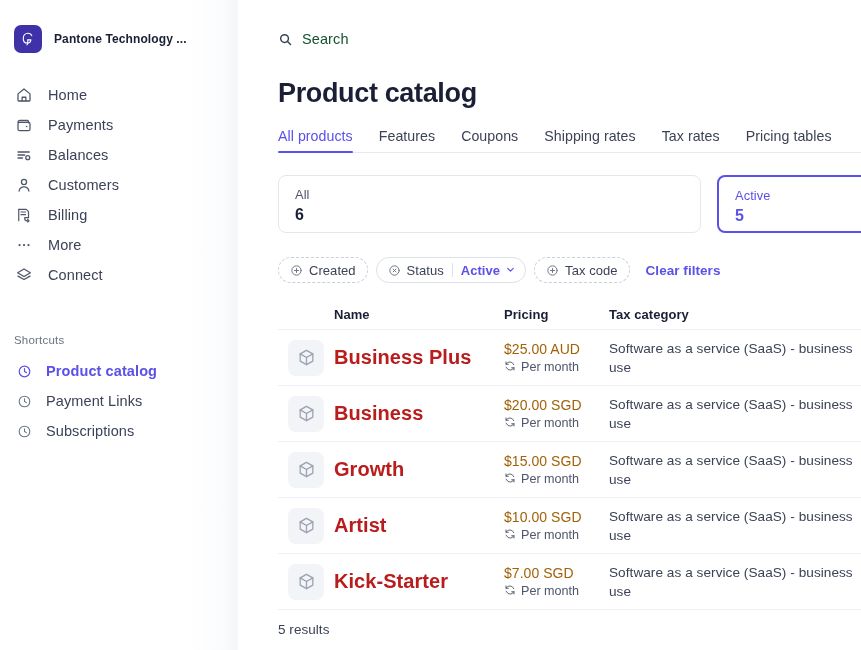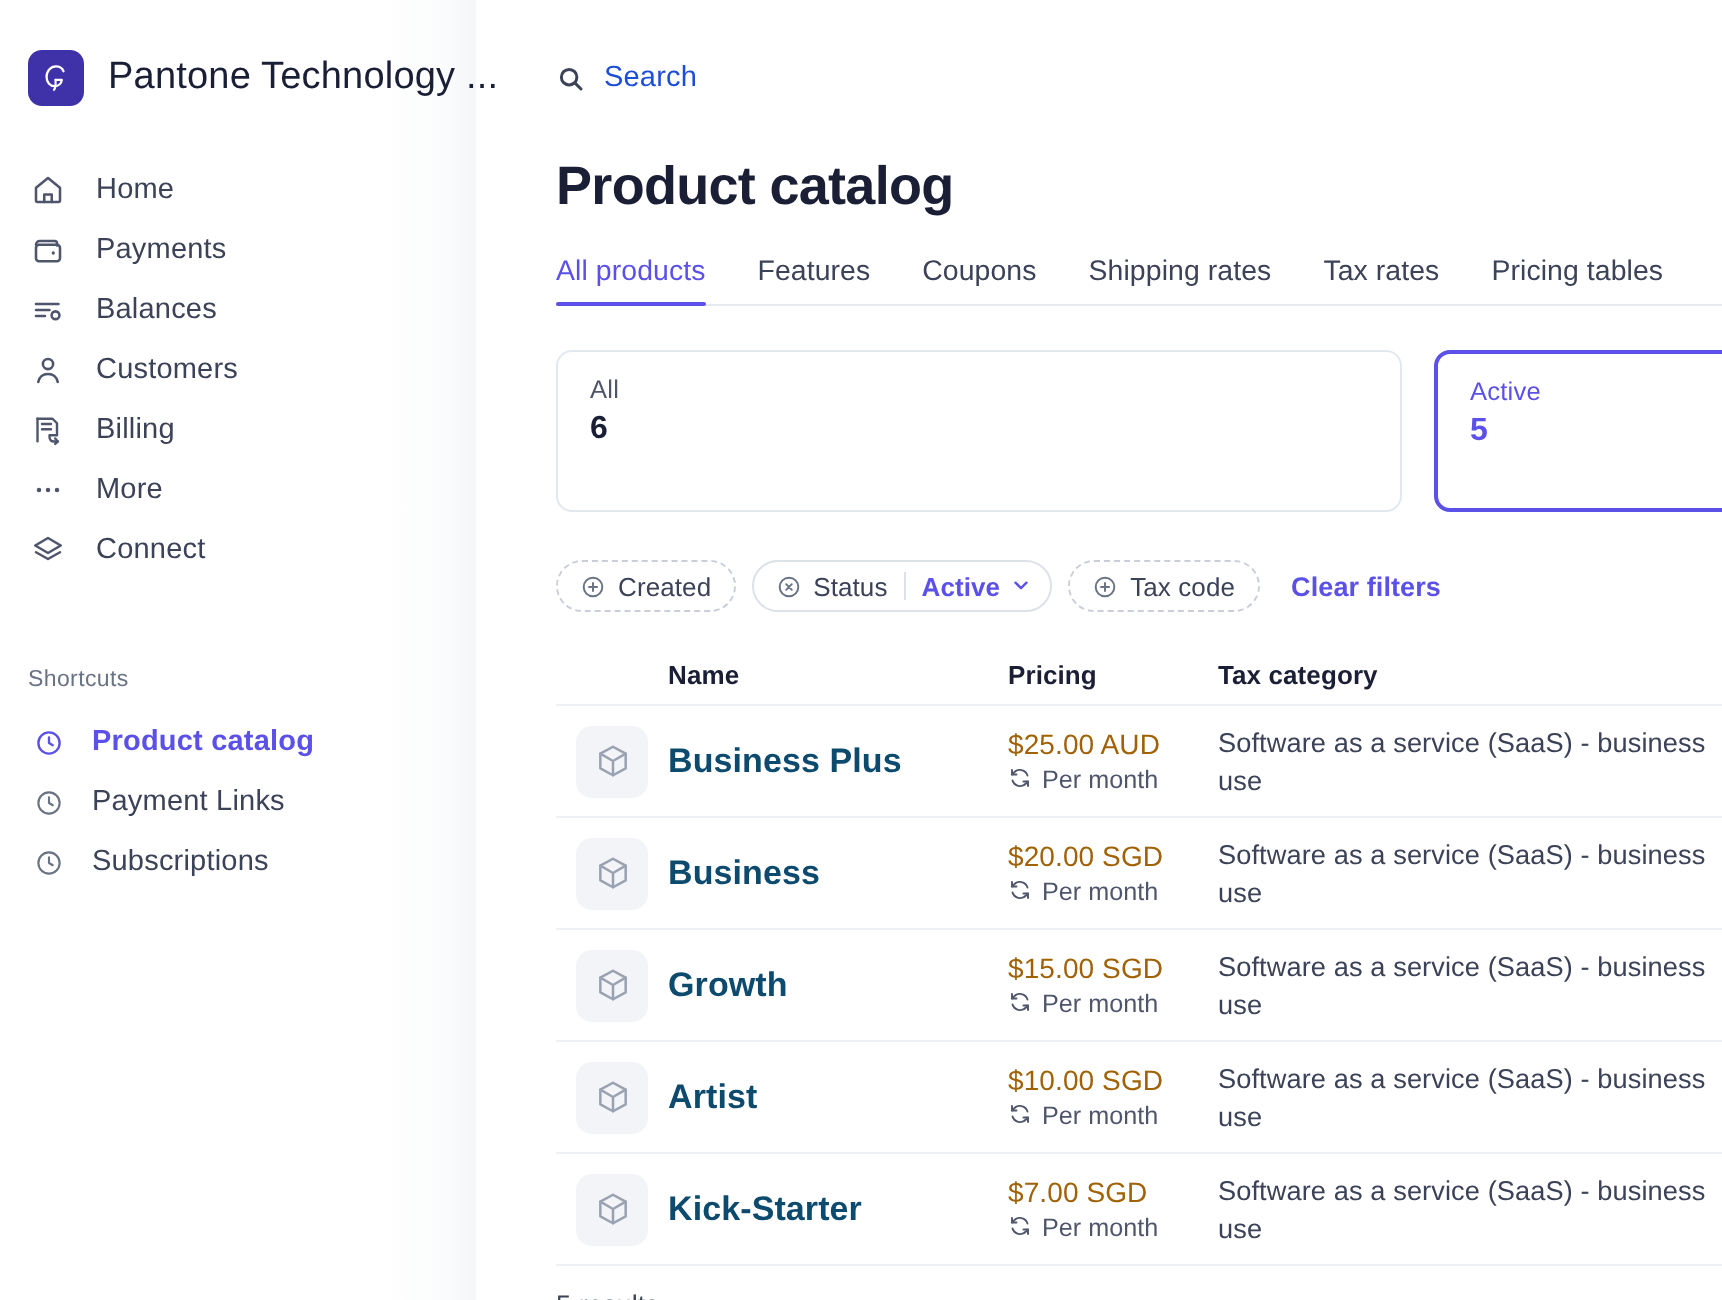--- a/index.html
+++ b/index.html
@@ -31,21 +31,21 @@
     padding: 16px 0 0 14px; height: 62px;
   }
   .brand-logo {
     width: 28px; height: 28px; border-radius: 7px;
     background: #3f32a8;
     display: flex; align-items: center; justify-content: center;
     flex: 0 0 28px;
   }
   .brand-logo svg { display: block; }
   .brand-name {
-    font-size: 19px; font-weight: 400; color: #1a1f36;
+    font-size: 12px; font-weight: 700; color: #1a1f36;
     letter-spacing: .1px; white-space: nowrap;
   }
 
   .nav { margin-top: 18px; }
   .nav-item {
     display: flex; align-items: center; gap: 14px;
     height: 30px; padding-left: 14px; cursor: pointer;
     color: #3c4257;
   }
   .nav-icon { width: 20px; height: 20px; flex: 0 0 20px; display:flex; align-items:center; justify-content:center; color: #4f566b; }
@@ -69,21 +69,21 @@
   
   .main {
     flex: 1; height: 650px; position: relative; overflow: hidden;
     padding-left: 40px;
   }
   .searchbar {
     display: flex; align-items: center; gap: 9px;
     height: 60px; padding-top: 18px;
   }
   .search-icon { color: #3c4257; display: flex; align-items: center; }
-  .search-ph { font-size: 14.5px; color: #1d4ed8; letter-spacing: .1px; }
+  .search-ph { font-size: 14.5px; color: #14532d; letter-spacing: .1px; }
 
   .page-title {
     font-size: 27px; font-weight: 700; color: #1a1f36;
     letter-spacing: -.35px; margin-top: 18px;
   }
 
   .tabs { display: flex; align-items: flex-end; gap: 26px; margin-top: 19px; position: relative; }
   .tabs::after {
     content:""; position:absolute; left:0; right:-40px; bottom:0; height:1px; background:#e6e9ee;
   }
@@ -92,21 +92,21 @@
     cursor: pointer; white-space: nowrap; position: relative; z-index: 2;
     letter-spacing: .05px;
   }
   .tab.active { color: #5b50e8; font-weight: 400; }
   .tab.active::after {
     content:""; position:absolute; left:0; right:0; bottom:0; height:2px; background:#5b50e8; border-radius: 2px;
   }
 
   .stat-row { display: flex; gap: 16px; margin-top: 22px; }
   .stat-card {
-    width: 423px; min-width: 423px; height: 81px;
+    width: 423px; min-width: 423px; height: 58px;
     border: 1px solid #e3e8ee; border-radius: 8px;
     padding: 11px 16px;
   }
   .stat-card.selected { border: 2px solid #5b50e8; }
   .stat-label { font-size: 12.8px; color: #4f566b; letter-spacing: .1px; }
   .stat-value { font-size: 16px; font-weight: 700; color: #1a1f36; margin-top: 4px; }
   .stat-card.selected .stat-label { color: #5b50e8; }
   .stat-card.selected .stat-value { color: #5b50e8; }
 
   .filters { display: flex; align-items: center; gap: 8px; margin-top: 24px; }
@@ -136,21 +136,21 @@
   .col-tax { flex: 1; }
   .trow {
     display: flex; align-items: center; min-height: 56px;
     border-top: 1px solid #edf0f4; cursor: pointer;
   }
   .prod-ico {
     width: 36px; height: 36px; border-radius: 8px; background: #f3f4f7;
     display: flex; align-items: center; justify-content: center; color: #9aa2b1;
     margin-left: 10px;
   }
-  .td-name { font-size: 17px; font-weight: 700; color: #0c4a6e; letter-spacing: .05px; }
+  .td-name { font-size: 20px; font-weight: 700; color: #b91c1c; letter-spacing: .05px; }
   .td-price-amt { font-size: 14px; color: #a16207; letter-spacing: .05px; }
   .td-price-sub { display: flex; align-items: center; gap: 5px; font-size: 12.6px; color: #4f566b; margin-top: 3px; }
   .td-tax { font-size: 13.6px; color: #3c4257; line-height: 19px; padding-right: 6px; letter-spacing: .05px; }
   .table-foot {
     border-top: 1px solid #edf0f4; padding-top: 12px;
     font-size: 13.5px; color: #3c4257; letter-spacing: .05px;
   }
 </style>
 </head>
 <body>

